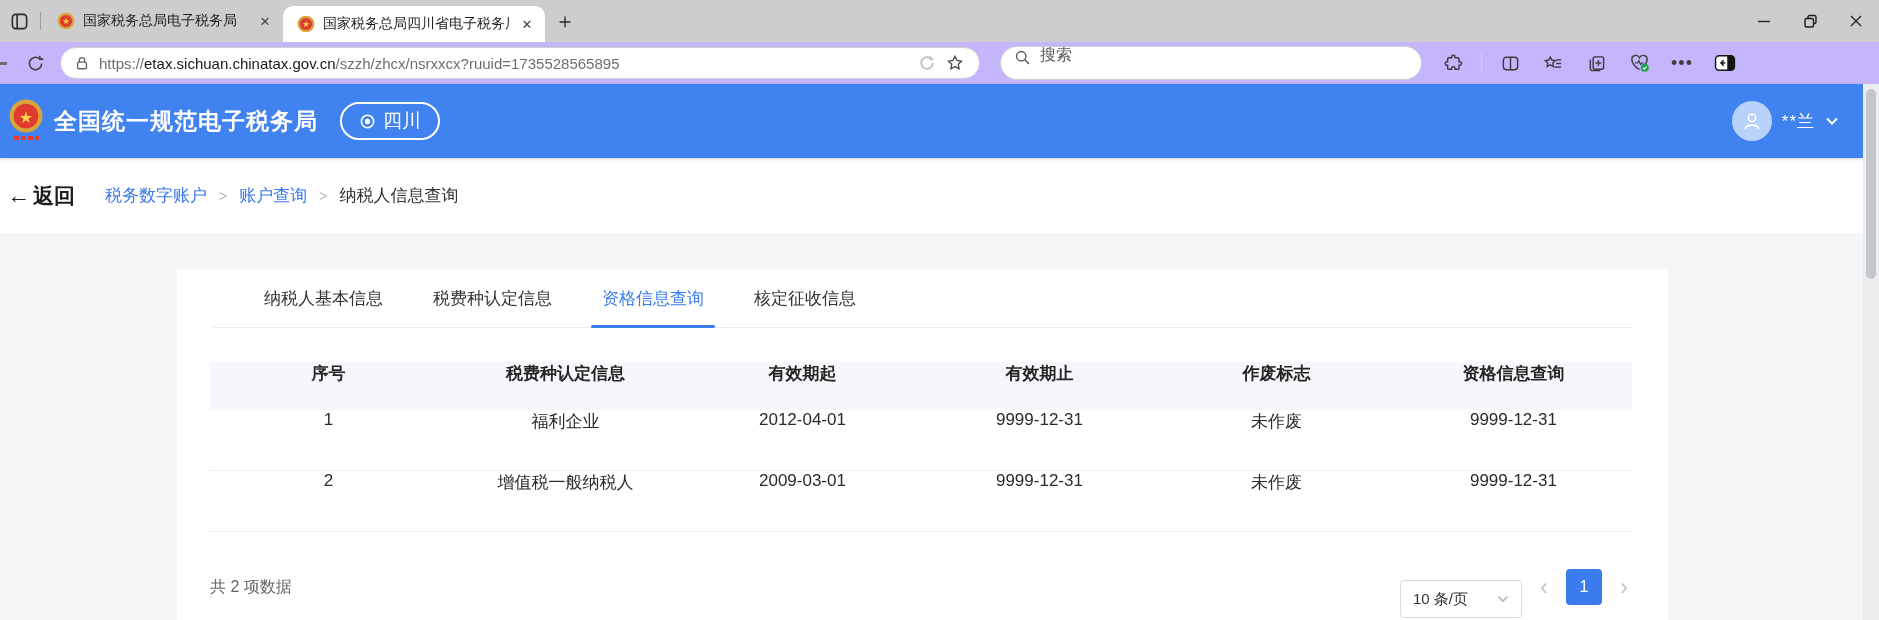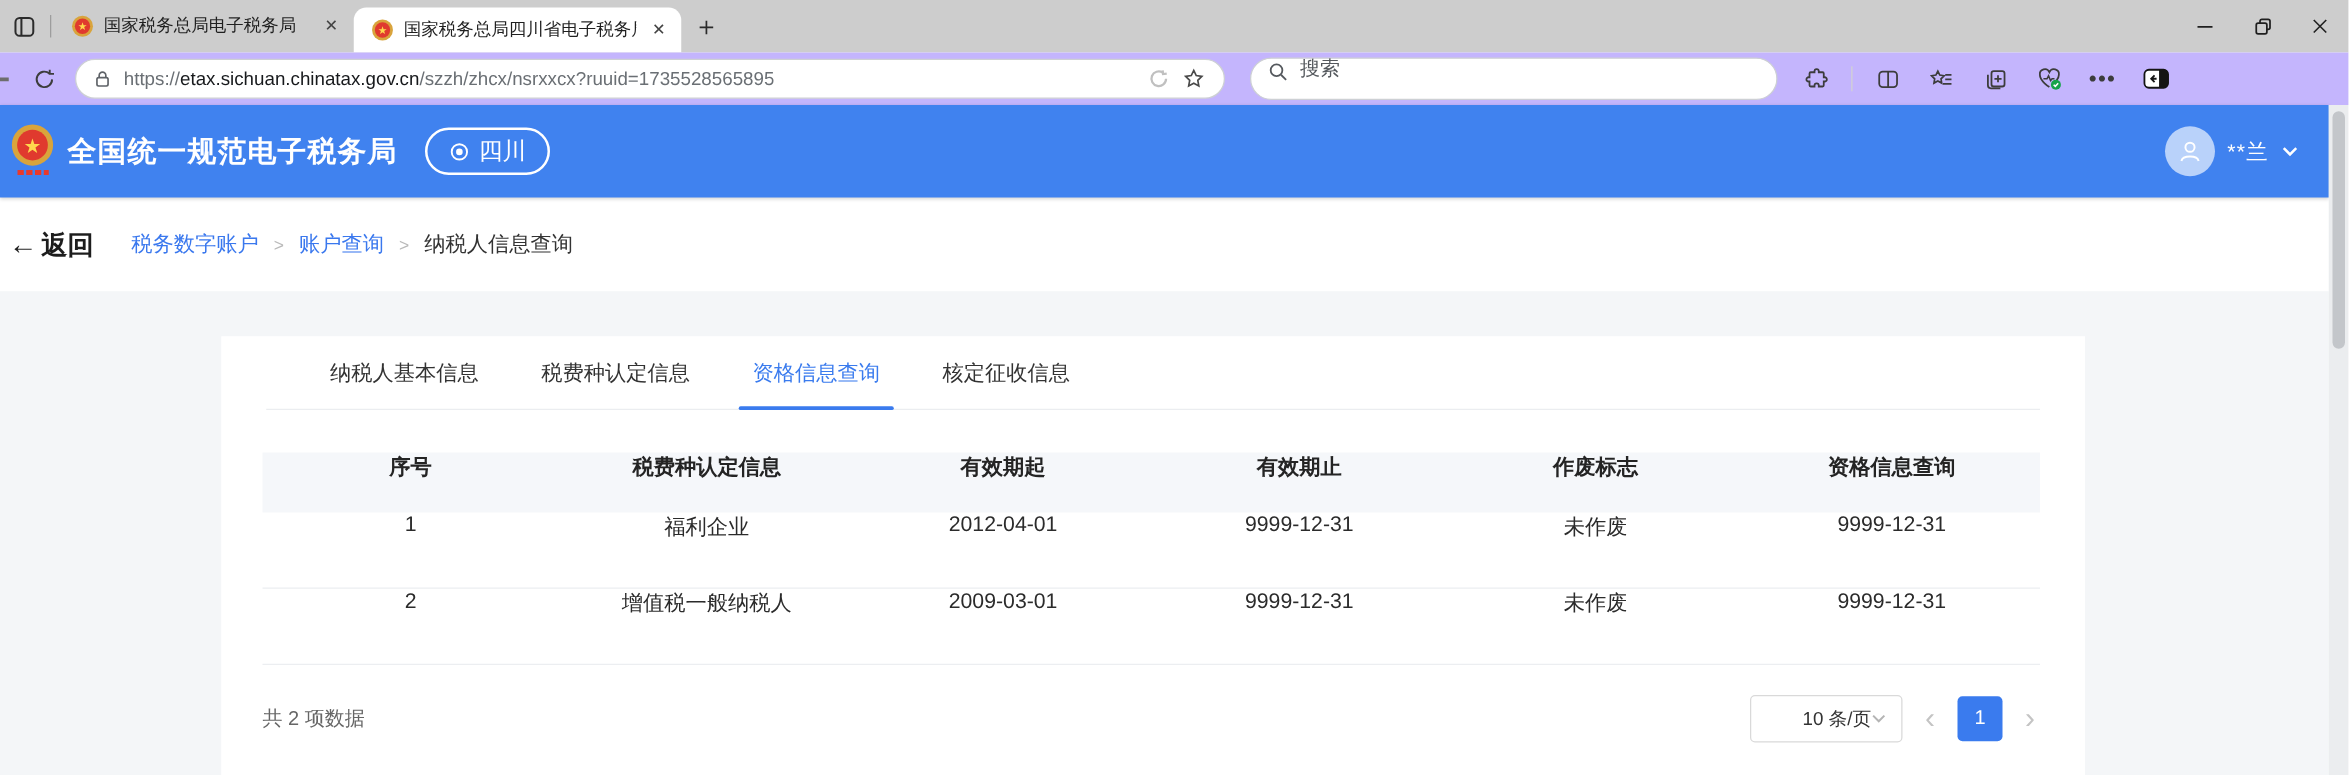--- a/index.html
+++ b/index.html
@@ -80,21 +80,21 @@
   .trow { display:flex; align-items:flex-start; }
   .tcell { width:16.666%; text-align:center; font-size:17px; color:#2b2b2b; }
   .thead { background:#f5f7fa; height:48px; }
   .thead .tcell { font-weight:bold; color:#242424; }
   .tbody-row { height:61px; border-bottom:1px solid #eceef1; }
 
   .tfooter { margin:24px 36px 0 33px; display:flex; align-items:center; justify-content:space-between; }
   .total-text { color:#666; font-size:16px; }
   .pager { display:flex; align-items:center; gap:14px; }
   .page-size-select { width:122px; height:38px; border:1px solid #d9d9d9; border-radius:4px;
-    display:flex; align-items:center; justify-content:flex-end; padding:0 12px; font-size:15px; color:#333; background:#fff; }
+    display:flex; align-items:center; justify-content:space-between; padding:0 12px; font-size:15px; color:#333; background:#fff;margin-top:24px; }
   .pg-chevron { color:#c4c4c4; font-size:24px; line-height:1; padding:0 4px; }
   .pg-current { width:36px; height:36px; background:#3a7bee; color:#fff; border-radius:4px;
     display:flex; align-items:center; justify-content:center; font-size:16px; }
 
   .welcome-popup { position:absolute; left:1444px; top:81px; width:424px; height:142px;
     background:#fff; border-radius:10px; box-shadow:0 6px 24px rgba(0,0,0,.16); padding:22px 24px; z-index:5; }
   .welcome-title { font-size:18px; font-weight:bold; color:#2b2b2b; }
   .welcome-line { font-size:15px; color:#9a9a9a; margin-top:17px; white-space:nowrap; }
 
   svg { display:block; }

